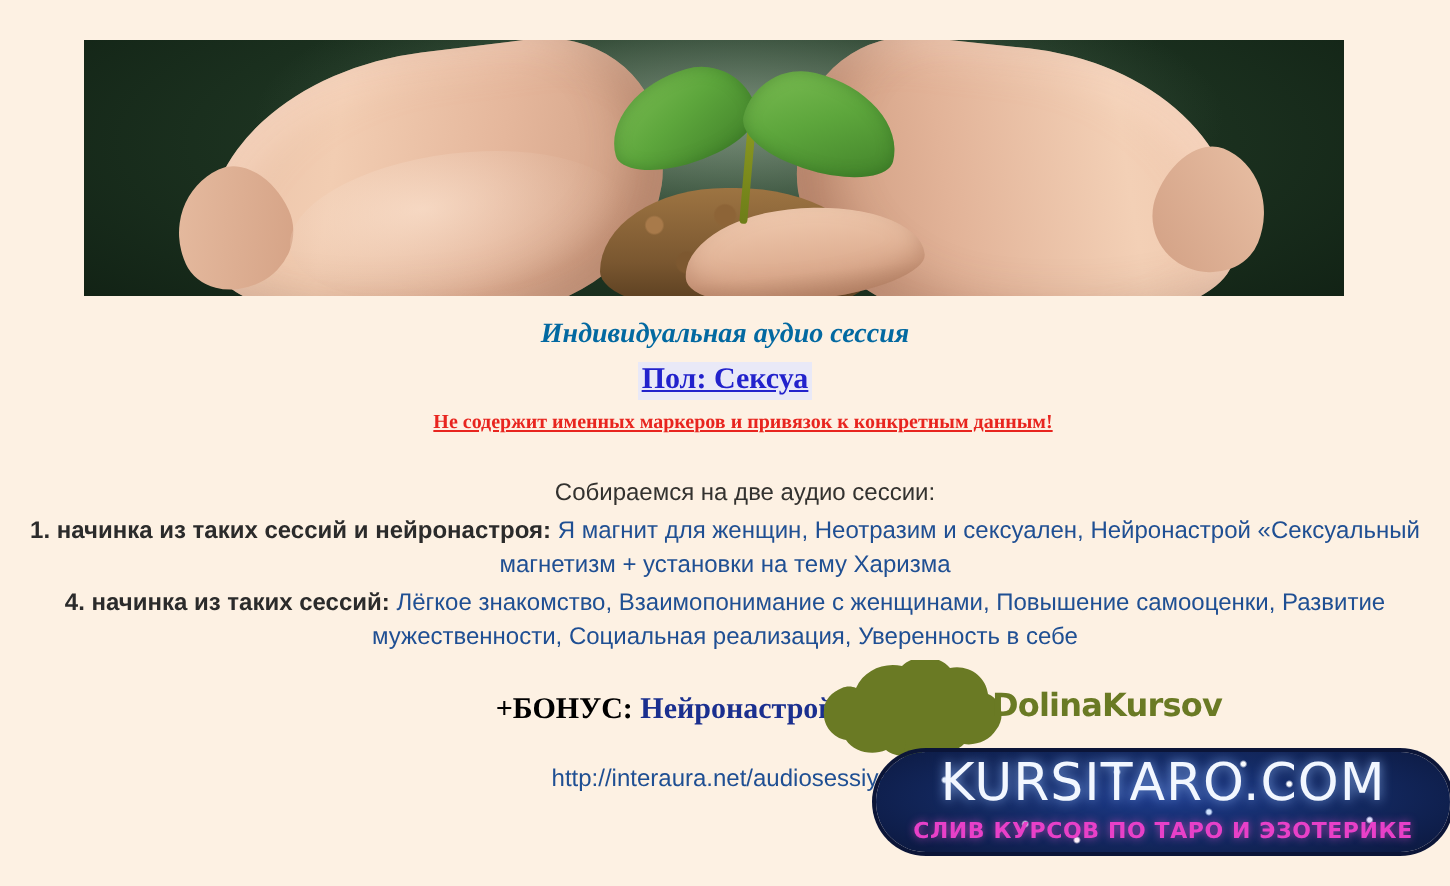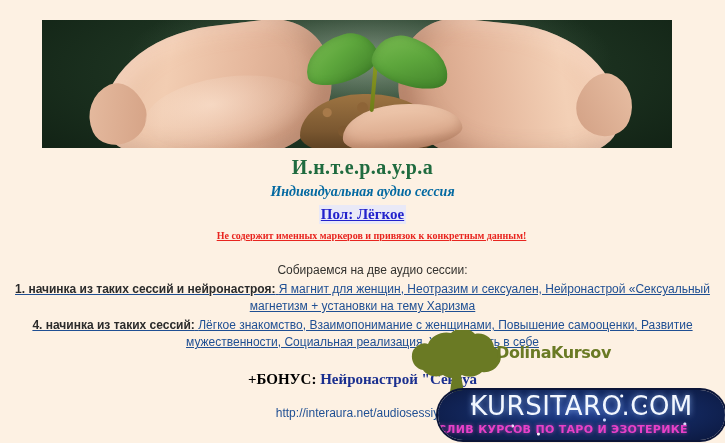--- a/index.html
+++ b/index.html
@@ -207,21 +207,20 @@
     line-height: 18px;
     margin-top: 14px;
     padding-left: 20px;
   }
 
   .session-line {
     font-size: 12px;
     line-height: 17px;
     color: #1f4f93;
     padding: 0 2px;
-    text-decoration: underline;
   }
   .session-line .lead {
     color: #2b2b2b;
     font-weight: bold;
   }
   .session-1 { margin-top: 2px; }
   .session-2 { margin-top: 2px; }
 
   .bonus {
     margin-top: 18px;
@@ -271,21 +270,21 @@
     font-size: 16px;
     color: #6a7a24;
     letter-spacing: -0.4px;
     white-space: nowrap;
   }
 
   
   .wm-kursitaro {
     position: absolute;
     left: 438px;
-    top: 390px;
+    top: 376px;
     width: 287px;
     height: 50px;
     border-radius: 26px;
     overflow: hidden;
     background:
       radial-gradient(circle at 12% 28%, #ffffff 0 1px, transparent 2px),
       radial-gradient(circle at 26% 72%, #e8f0ff 0 1px, transparent 2px),
       radial-gradient(circle at 42% 20%, #ffffff 0 1px, transparent 2px),
       radial-gradient(circle at 58% 60%, #cfe2ff 0 1px, transparent 2px),
       radial-gradient(circle at 72% 32%, #ffffff 0 1px, transparent 2px),
@@ -306,20 +305,21 @@
     font-size: 26px;
     letter-spacing: .5px;
     color: #f2f7ff;
     line-height: 30px;
     text-shadow: 0 0 6px rgba(150,190,255,.8);
   }
   .wm-k-sub {
     position: absolute;
     left: 0; right: 0;
     bottom: 4px;
+    text-align: center;
     font-family: "DejaVu Sans", sans-serif;
     font-weight: bold;
     font-size: 11px;
     letter-spacing: .3px;
     color: #e840c8;
     line-height: 13px;
     text-shadow: 0 0 4px rgba(255,80,220,.6);
   }
 </style>
 </head>
@@ -331,26 +331,25 @@
   <div class="hand-right"></div>
   <div class="soil"></div>
   <div class="thumb"></div>
   <div class="stem"></div>
   <div class="leaf leaf-l"></div>
   <div class="leaf leaf-r"></div>
 </div>
 
 <div class="content">
 
-  <div class="title">И.н.т.е.р.а.у.р.а</div>
 
   <div class="subtitle">Индивидуальная аудио сессия</div>
 
   <div class="gender-line">
-    <span class="gender">Пол: Лёгкое</span>
+    <span class="gender">Пол: Сексуа</span>
   </div>
 
   <div class="warning">Не содержит именных маркеров и привязок к конкретным данным!</div>
 
   <div class="intro">Собираемся на две аудио сессии:</div>
 
   <div class="session-line session-1">
     <span class="lead">1. начинка из таких сессий и нейронастроя:</span>
     <span>Я магнит для женщин, Неотразим и сексуален, Нейронастрой «Сексуальный магнетизм + установки на тему Харизма</span>
   </div>

